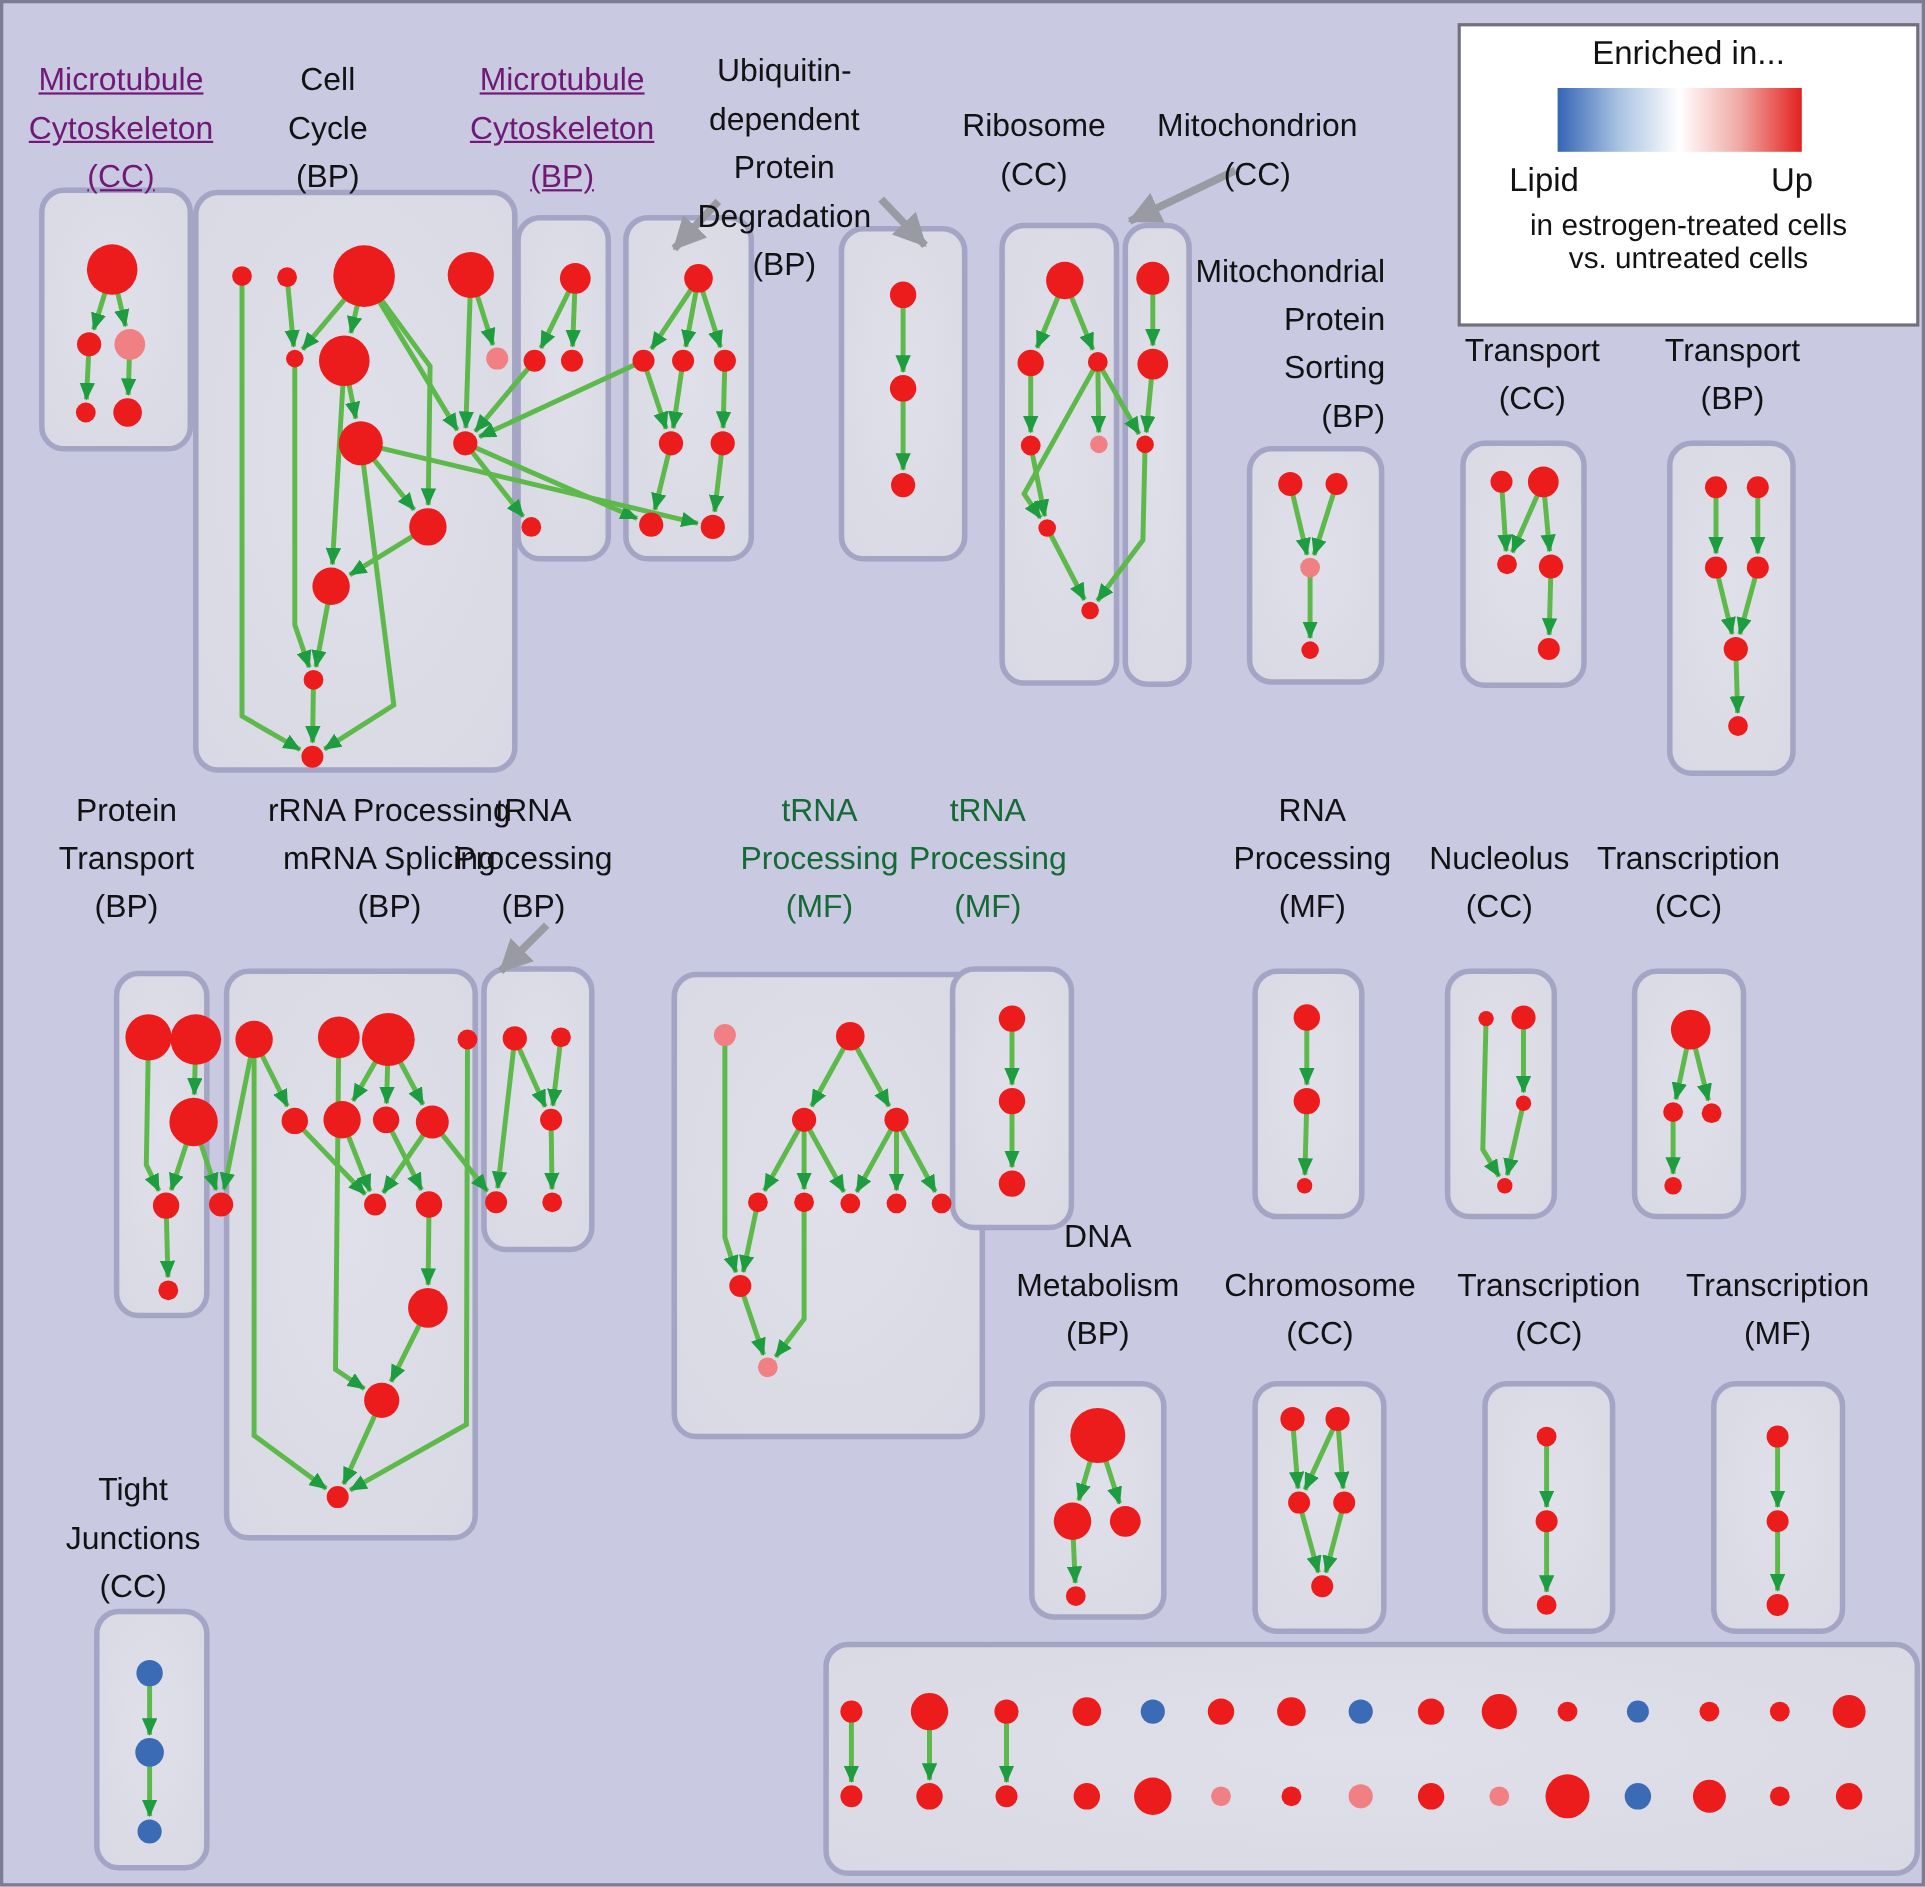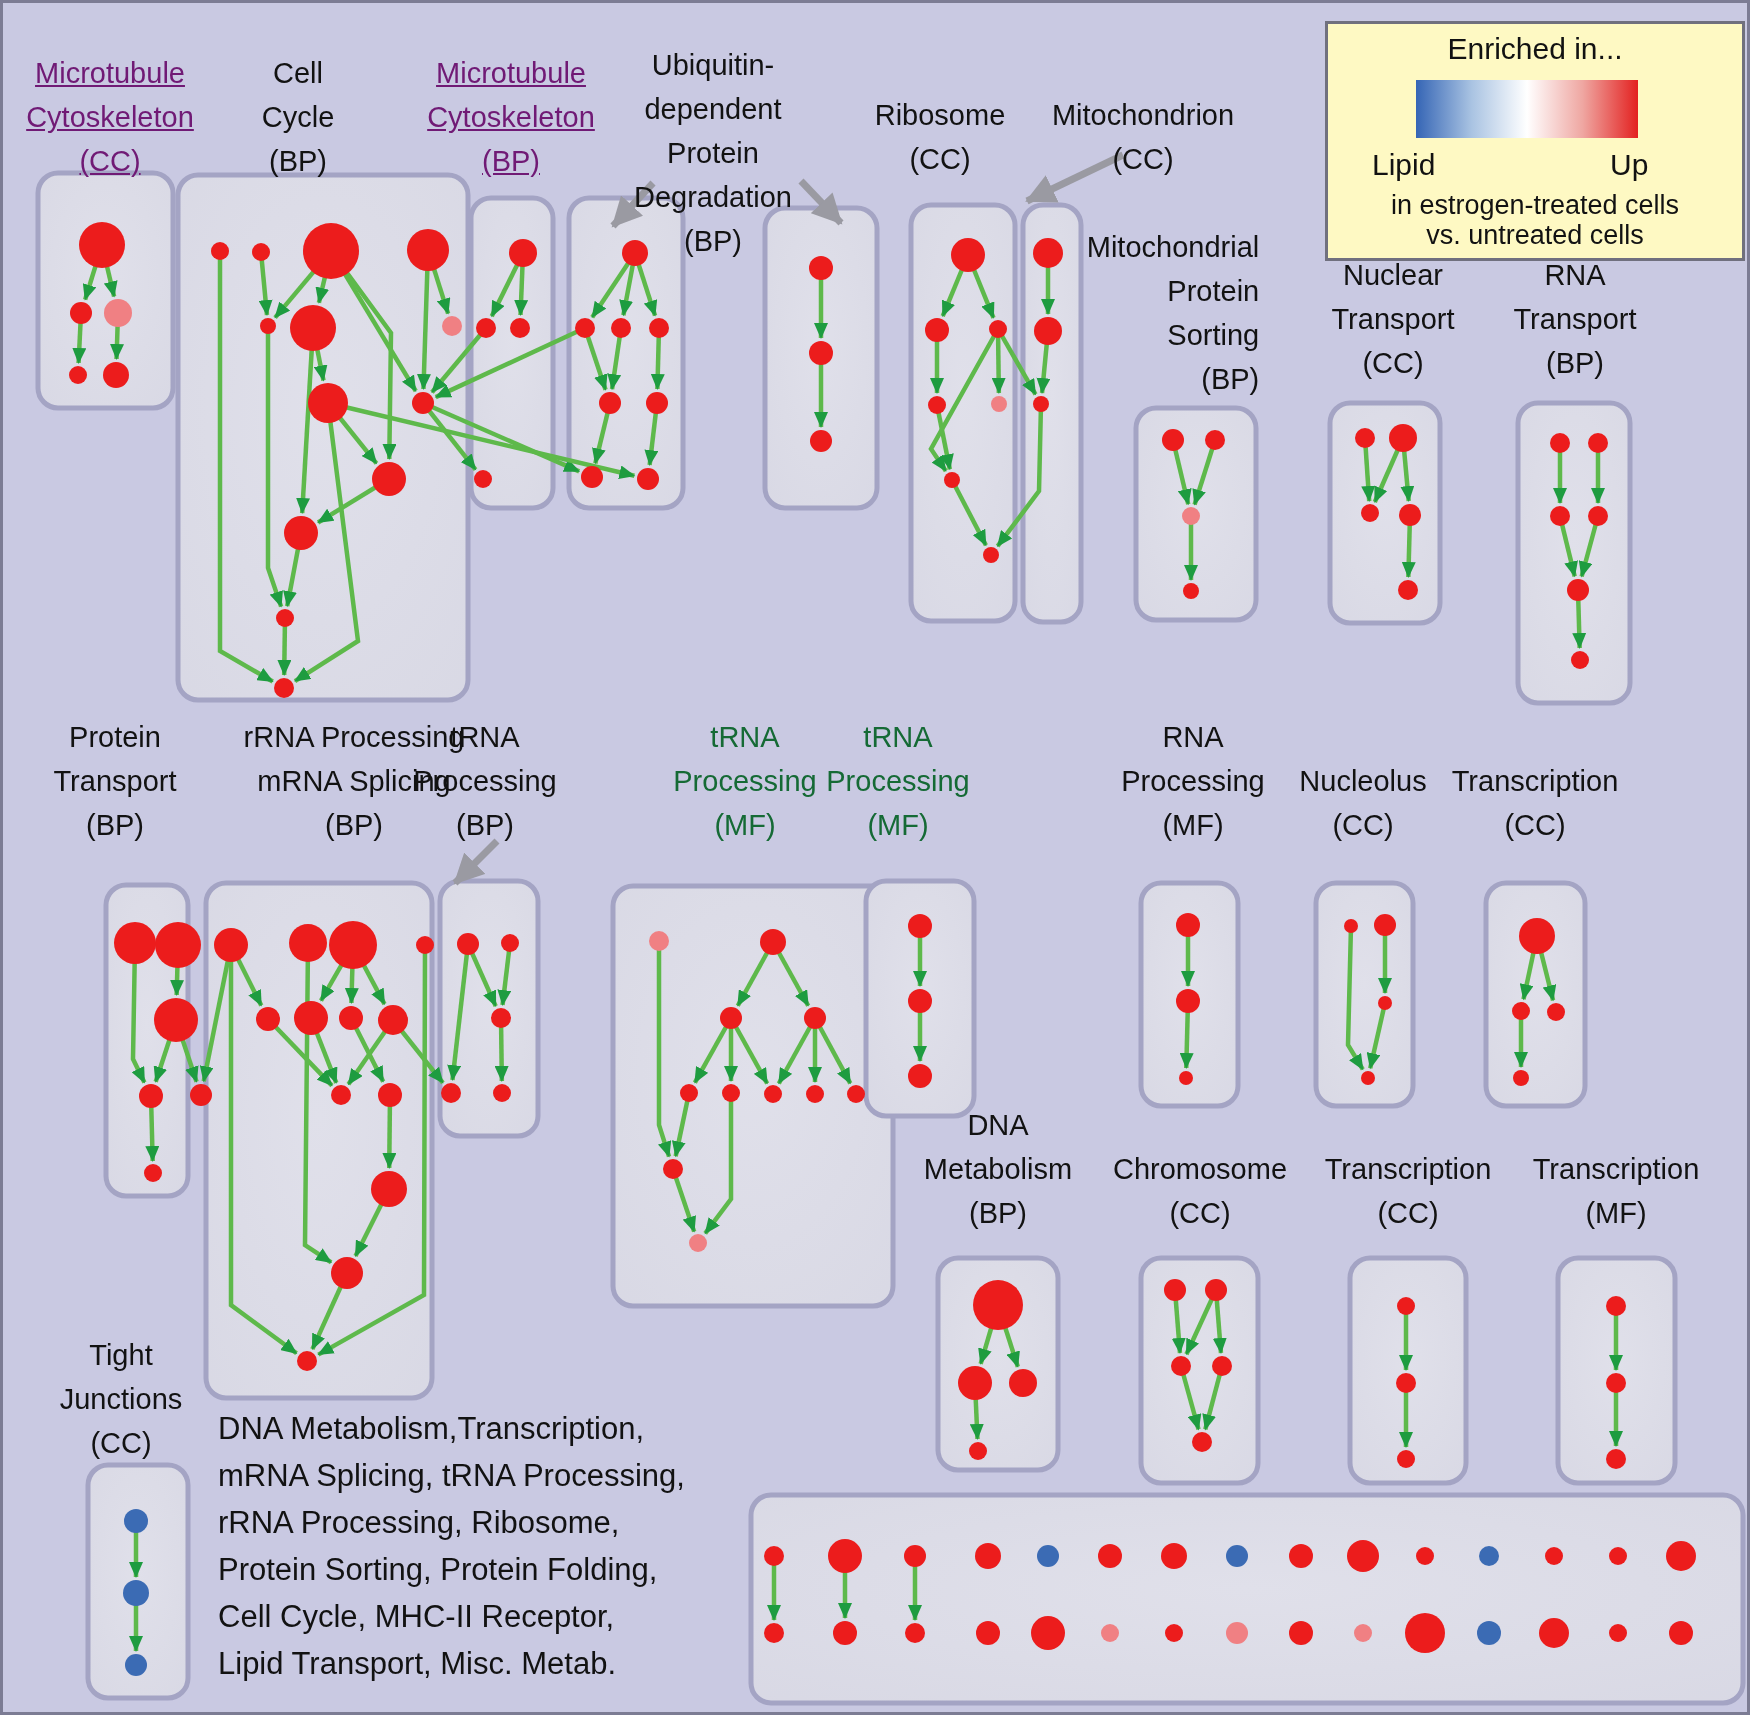--- a/index.html
+++ b/index.html
@@ -16,23 +16,23 @@
     font-size:29px;line-height:44px;color:#121212;z-index:3;
   }
   .lbl.blue{color:#701a75;text-decoration:underline;}
   .lbl.green{color:#156a35;}
   .lbl.black{color:#121212;}
   .misc-text{
     position:absolute;white-space:pre-line;text-align:left;
     font-size:31px;line-height:47px;color:#121212;z-index:3;
   }
   .legend{
-    position:absolute;left:1322px;top:18px;width:420px;height:240px;
+    position:absolute;left:1322px;top:18px;width:420px;height:276px;
     border:3px solid #70707e;box-sizing:border-box;z-index:4;
-    background:#fef9c3;
+    background:#ffffff;
   }
   .legend-title{
     position:absolute;left:50%;top:8px;transform:translateX(-50%);
     font-size:30px;color:#121212;white-space:nowrap;
   }
   .legend-bar{
     position:absolute;left:88px;top:56px;width:222px;height:58px;
   }
   .legend-down{position:absolute;left:44px;top:124px;font-size:30px;color:#121212;}
   .legend-up{position:absolute;left:282px;top:124px;font-size:30px;color:#121212;}
@@ -429,26 +429,20 @@
       <div class="lbl black" style="left: 1197px; top: 1144px;">Chromosome
 (CC)</div>
       <div class="lbl black" style="left: 1405px; top: 1144px;">Transcription
 (CC)</div>
       <div class="lbl black" style="left: 1613px; top: 1144px;">Transcription
 (MF)</div>
       <div class="lbl black" style="left: 118px; top: 1330px;">Tight
 Junctions
 (CC)</div>
     </div>
-  <div class="misc-text" id="misc-text" style="left: 215px; top: 1402px;">DNA Metabolism,Transcription,
-mRNA Splicing, tRNA Processing,
-rRNA Processing, Ribosome,
-Protein Sorting, Protein Folding,
-Cell Cycle, MHC-II Receptor,
-Lipid Transport, Misc. Metab.</div>
 
   <div class="legend">
     <div class="legend-title">Enriched in...</div>
     <div class="legend-bar" id="legend-bar" style="background: linear-gradient(90deg, rgb(53, 101, 181), rgb(169, 195, 226), rgb(255, 255, 255), rgb(239, 167, 162), rgb(227, 33, 32));"></div>
     <div class="legend-down">Lipid</div>
     <div class="legend-up">Up</div>
     <div class="legend-line1">in estrogen-treated cells</div>
     <div class="legend-line2">vs. untreated cells</div>
   </div>
 </div>

